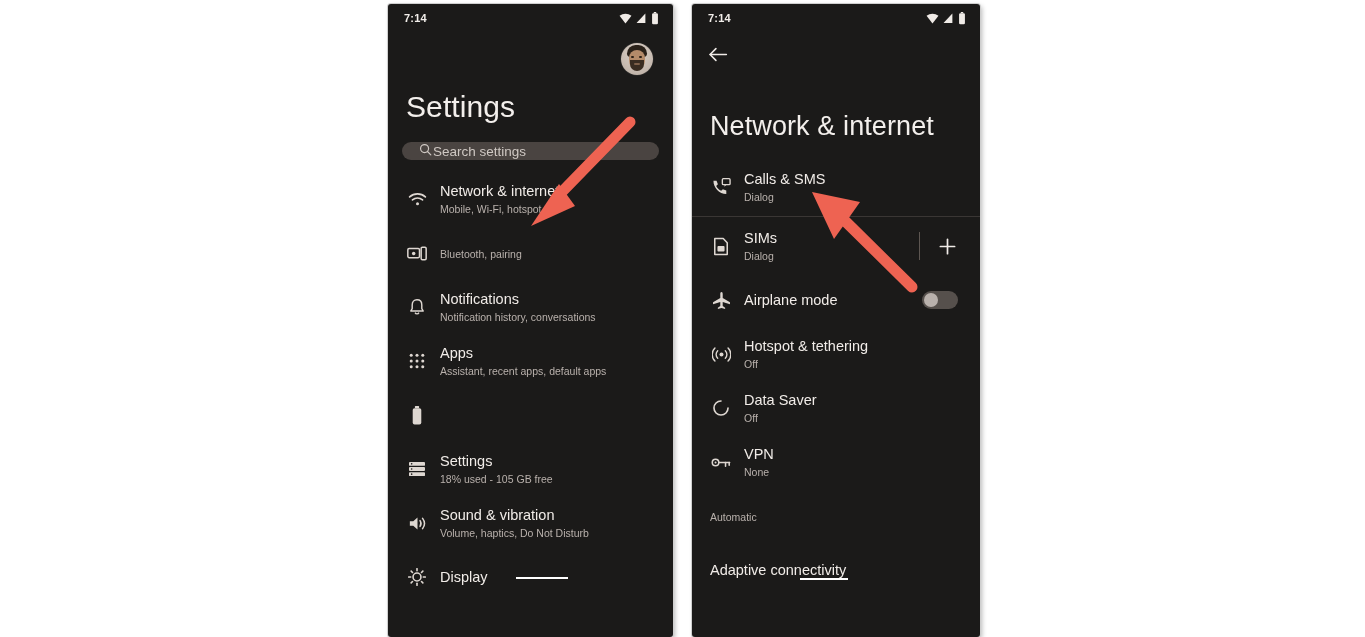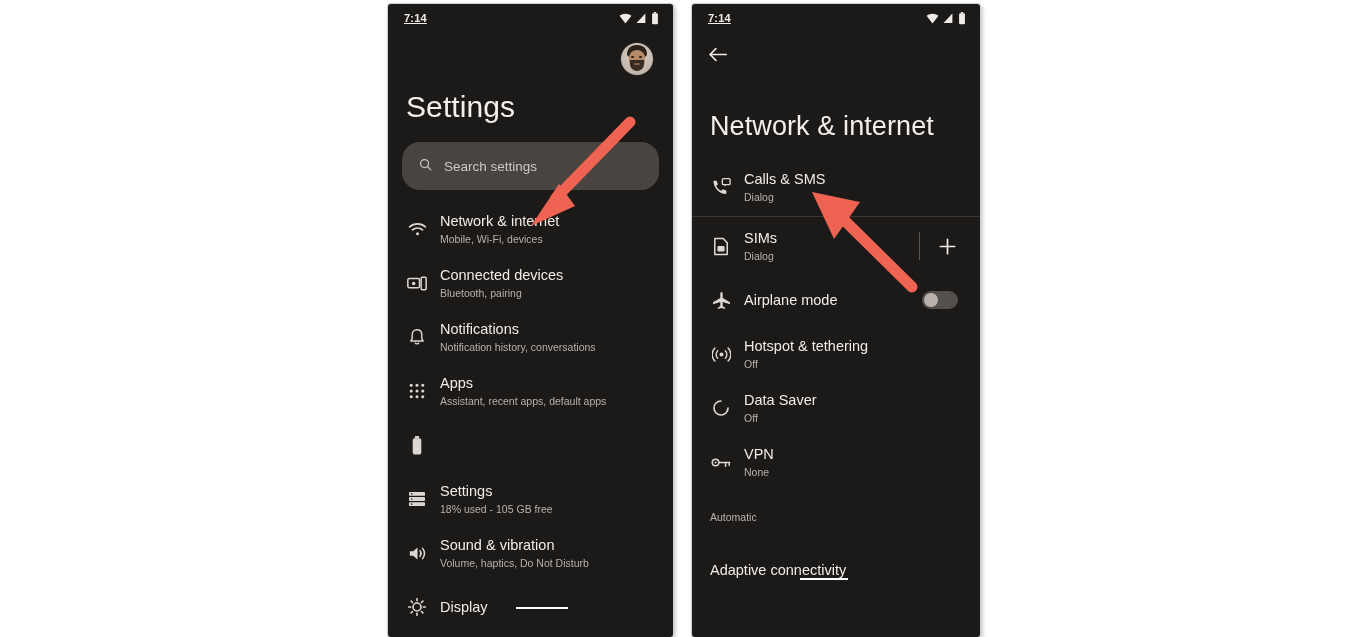--- a/index.html
+++ b/index.html
@@ -38,21 +38,20 @@
     display: flex;
     align-items: center;
     justify-content: space-between;
     padding: 0 14px 0 16px;
   }
   .status-time {
     color: #f2eeea;
     font-size: 11px;
     font-weight: bold;
     letter-spacing: 0.2px;
-    text-decoration: underline;
   }
   .status-icons {
     display: flex;
     align-items: center;
     gap: 4px;
   }
   .status-icons svg { display: block; }
 
   
   .back-row {
@@ -128,27 +127,26 @@
   #net-title {
     font-size: 27px;
     padding: 0 0 0 18px;
     line-height: 32px;
     margin-top: 34px;
   }
 
   
   .search-wrap { padding: 18px 14px 0 14px; }
   .search-bar {
-    height: 48px;
+    height: 18px;
     background: #4a4441;
     border-radius: 18px;
     display: flex;
     align-items: center;
     padding: 0 16px;
-    gap: 11px;
   }
   .search-bar .ph {
     color: #cfc8c3;
     font-size: 13.5px;
   }
 
   
   .list { margin-top: 12px; }
   .row {
     display: flex;
@@ -303,34 +301,33 @@
       <div class="row">
         <div class="ico">
           <svg width="19" height="15" viewBox="0 0 24 19">
             <path d="M2 6.2 A15 15 0 0 1 22 6.2" fill="none" stroke="#ded7d1" stroke-width="2.1" stroke-linecap="round"></path>
             <path d="M5.6 10 A10 10 0 0 1 18.4 10" fill="none" stroke="#ded7d1" stroke-width="2.1" stroke-linecap="round"></path>
             <circle cx="12" cy="15" r="1.9" fill="#ded7d1"></circle>
           </svg>
         </div>
         <div class="txt">
           <div class="title">Network &amp; internet</div>
-          <div class="sub">Mobile, Wi-Fi, devices</div>
+          <div class="sub">Mobile, Wi-Fi, hotspot</div>
         </div>
       </div>
 
       <div class="row">
         <div class="ico">
           <svg width="20" height="15" viewBox="0 0 24 18">
             <rect x="1" y="3" width="14" height="11" rx="1.6" fill="none" stroke="#ded7d1" stroke-width="1.8"></rect>
             <circle cx="8" cy="9" r="2.1" fill="#ded7d1"></circle>
             <rect x="17" y="1.5" width="6" height="15" rx="1.4" fill="none" stroke="#ded7d1" stroke-width="1.8"></rect>
           </svg>
         </div>
         <div class="txt">
-          <div class="title">Connected devices</div>
           <div class="sub">Bluetooth, pairing</div>
         </div>
       </div>
 
       <div class="row">
         <div class="ico">
           <svg width="16" height="18" viewBox="0 0 20 22">
             <path d="M10 2 C6.2 2 4 4.6 4 8.4 V13 L2.2 16 H17.8 L16 13 V8.4 C16 4.6 13.8 2 10 2 Z" fill="none" stroke="#ded7d1" stroke-width="1.8" stroke-linejoin="round"></path>
             <path d="M7.6 18 A2.6 2.6 0 0 0 12.4 18" fill="none" stroke="#ded7d1" stroke-width="1.8"></path>
           </svg>

